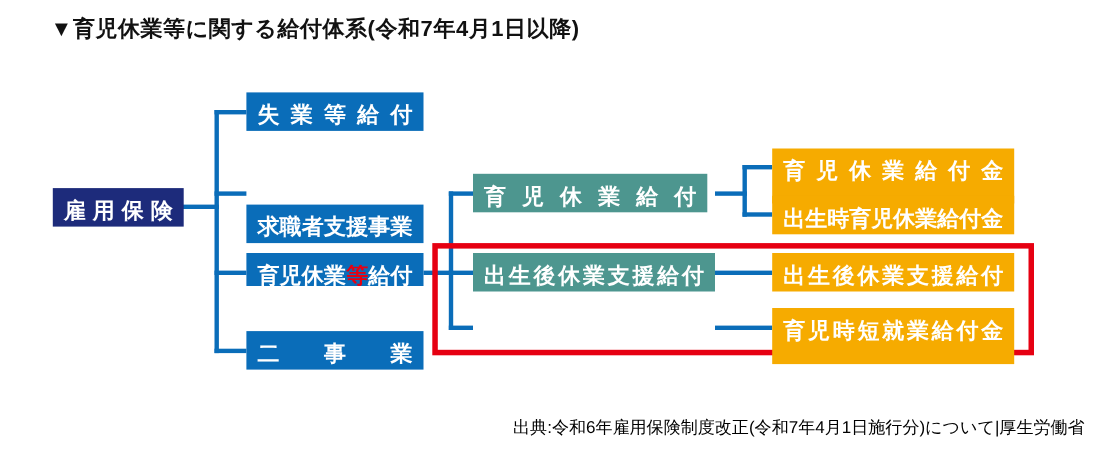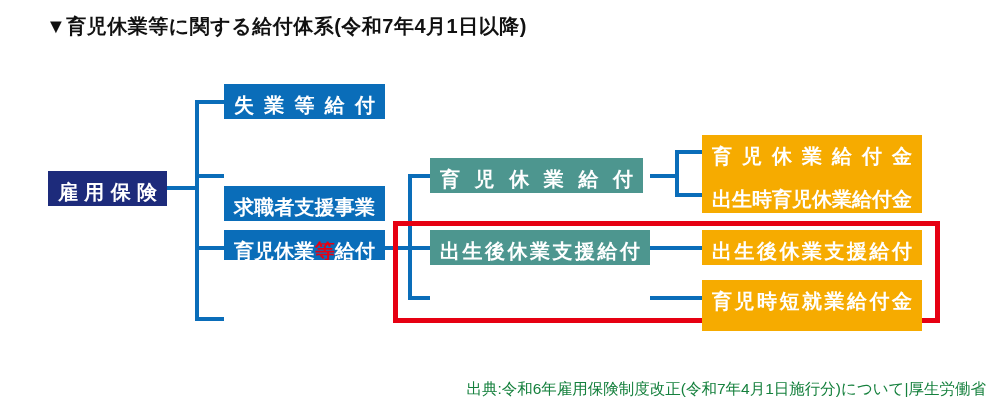--- a/index.html
+++ b/index.html
@@ -10,21 +10,21 @@
     font-family:"Liberation Sans","DejaVu Sans",sans-serif;
     overflow:hidden;
   }
   .title{
     position:absolute;left:10px;top:13px;
     font-size:20px;font-weight:bold;color:#111;
     letter-spacing:0.5px;white-space:nowrap;margin-left:36px;
   }
   .source{
     position:absolute;right:14px;top:379px;
-    font-size:15.5px;color:#15803d;white-space:nowrap;
+    font-size:15.5px;color:#000000;white-space:nowrap;
   }
   .node{
     position:absolute;
     color:#fff;font-weight:bold;font-size:20px;
     box-sizing:border-box;
     padding:4px 10px;
     text-align:justify;
     text-align-last:justify;
     text-justify:inter-character;
     overflow:hidden;
@@ -100,20 +100,21 @@
   <div class="line l-t2y3-h"></div>
   <div class="line l-t3y4-h"></div>
 
   <div class="redframe"></div>
 
   <div class="node navy n-root">雇用保険</div>
 
   <div class="node blue n-b1">失業等給付</div>
   <div class="node blue n-b2">求職者支援事業</div>
   <div class="node blue n-b3"><span>育児休業</span><span class="hl">等</span><span>給付</span></div>
+  <div class="node blue n-b4">二事業</div>
 
   <div class="node teal n-t1">育児休業給付</div>
   <div class="node teal n-t2">出生後休業支援給付</div>
 
   <div class="node yellow n-y1">育児休業給付金</div>
   <div class="node yellow n-y2">出生時育児休業給付金</div>
   <div class="node yellow n-y3">出生後休業支援給付</div>
   <div class="node yellow n-y4">育児時短就業給付金</div>
 
   <div class="source">出典:令和6年雇用保険制度改正(令和7年4月1日施行分)について|厚生労働省</div>

